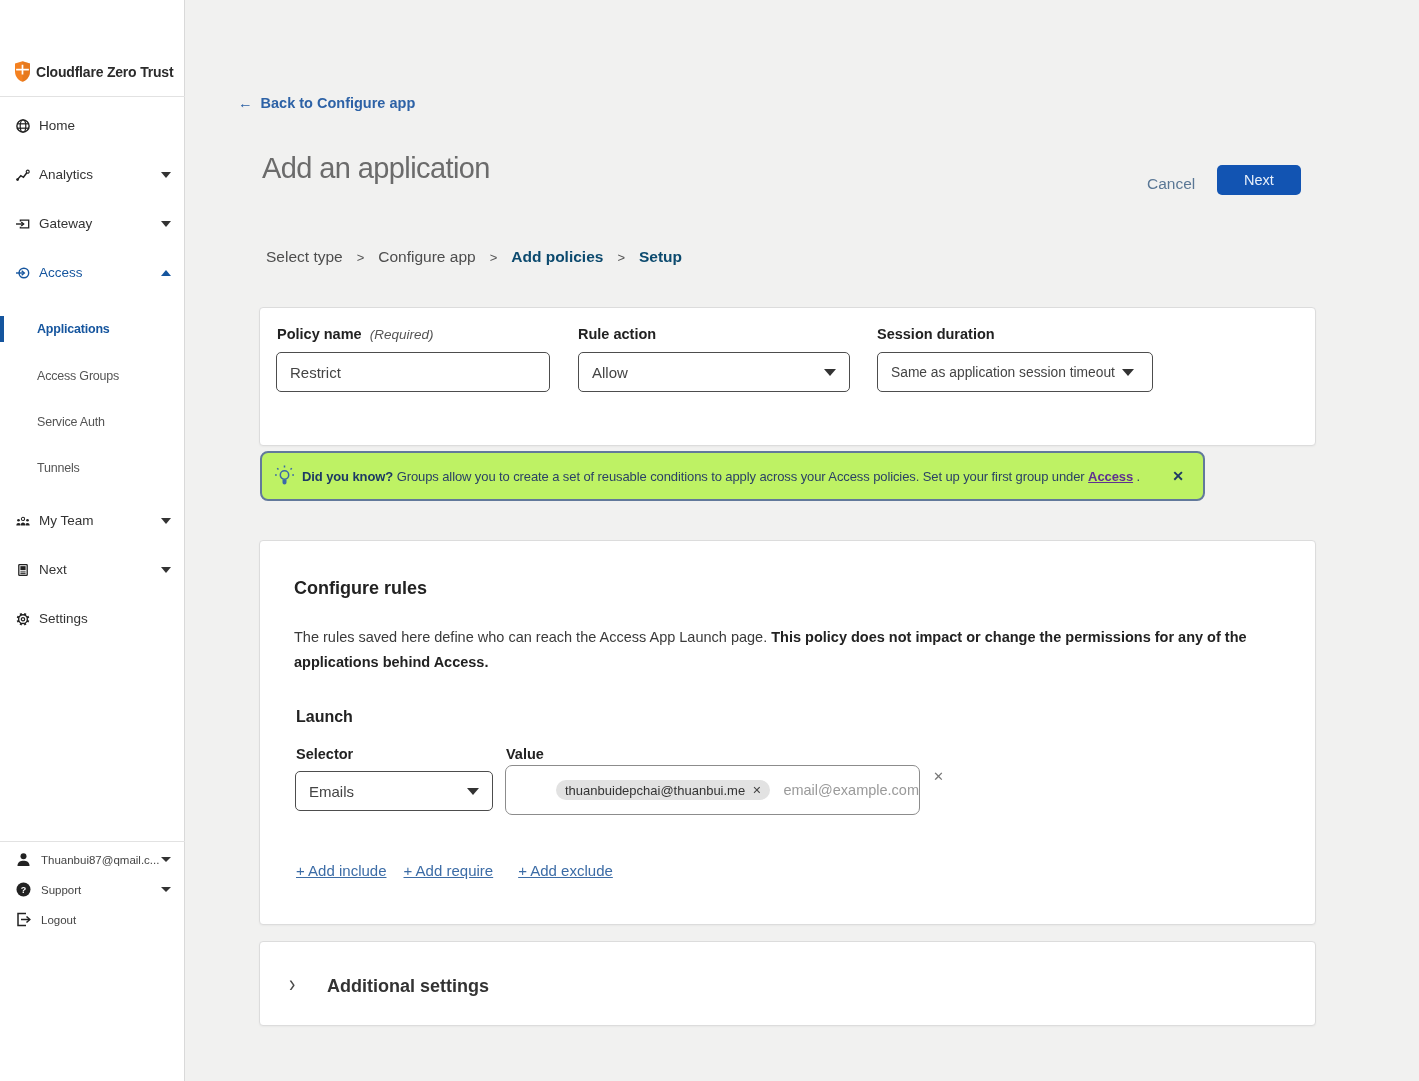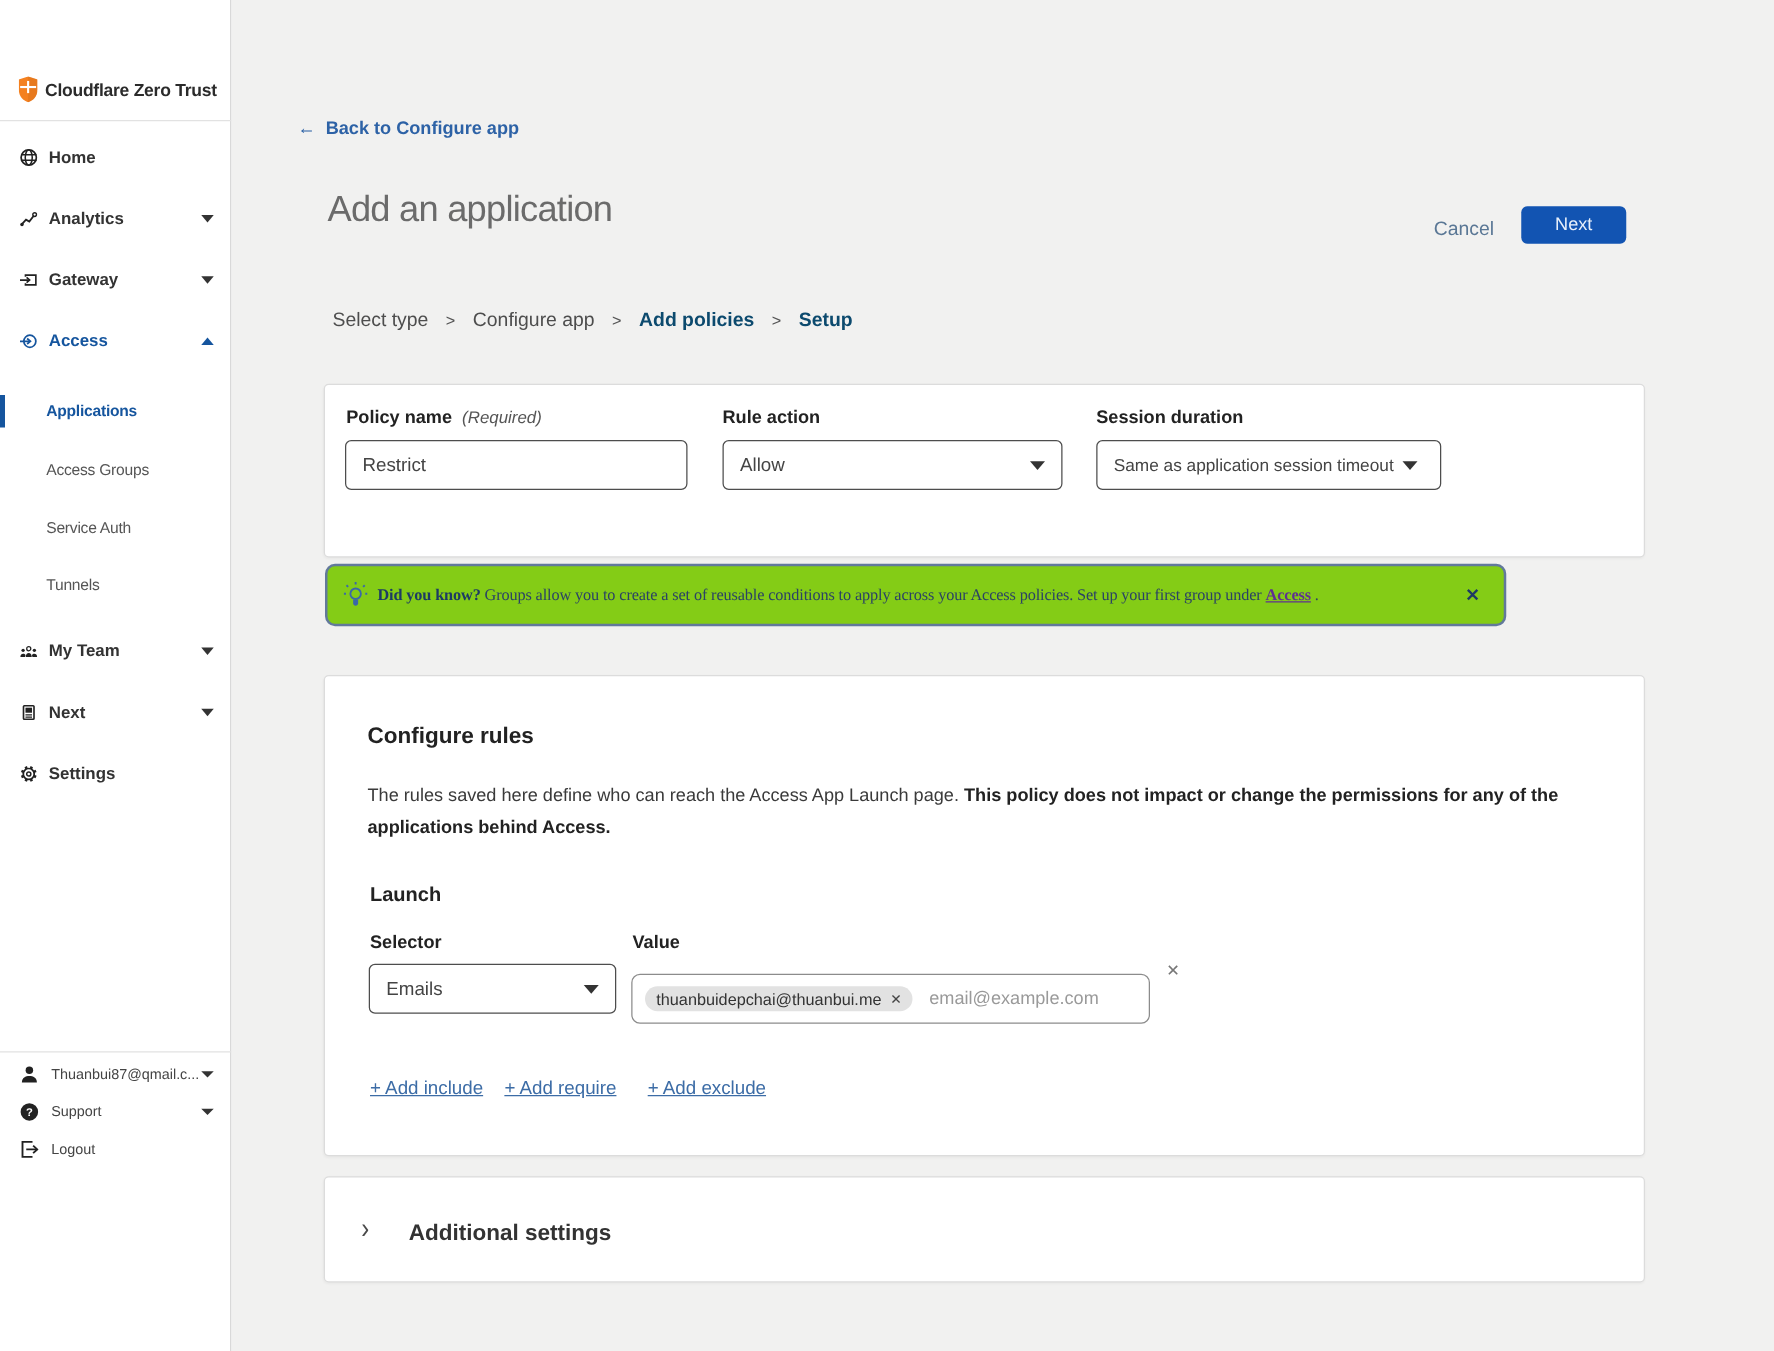--- a/index.html
+++ b/index.html
@@ -15,21 +15,21 @@
 .sidebar {
   position:absolute; left:0; top:0; width:185px; height:1081px;
   background:#fff; border-right:1px solid #d9d9d9;
 }
 .logo { position:absolute; left:15px; top:61px; display:flex; align-items:center; }
 .logo svg { width:15px; height:21px; }
 .logo span { margin-left:6px; font-size:14px; font-weight:700; color:#2b2b2b; letter-spacing:-0.2px; }
 .logo-divider { position:absolute; left:0; top:96px; width:185px; border-top:1px solid #e2e2e2; }
 .nav-item { position:absolute; left:16px; display:flex; align-items:center; width:155px; }
 .nav-item svg { width:14px; height:14px; flex:none; }
-.nav-item .txt { margin-left:9px; font-size:13.5px; font-weight:700; color:#333; }
+.nav-item .txt { margin-left:9px; font-size:13.5px; font-weight:400; color:#333; }
 .nav-item .caret { margin-left:auto; }
 .caret-down { width:0; height:0; border-left:5.5px solid transparent; border-right:5.5px solid transparent; border-top:6px solid #333; }
 .caret-up { width:0; height:0; border-left:5.5px solid transparent; border-right:5.5px solid transparent; border-bottom:6px solid #15559e; }
 .nav-blue .txt { color:#15559e; }
 .sub-item { position:absolute; left:37px; font-size:12.5px; color:#555; letter-spacing:-0.2px; }
 .sub-active { color:#15559e; font-weight:700; }
 .active-bar { position:absolute; left:0; top:316px; width:4px; height:26px; background:#15559e; }
 .bottom-divider { position:absolute; left:0; top:841px; width:185px; border-top:1px solid #e2e2e2; }
 .foot-item { position:absolute; left:16px; display:flex; align-items:center; width:155px; }
 .foot-item svg { flex:none; }
@@ -50,36 +50,36 @@
 .card1 { top:307px; height:139px; }
 .card2 { top:524px; height:385px;margin-top:16px; }
 .card3 { top:941px; height:85px; }
 
 .flabel { position:absolute; font-size:14.5px; font-weight:700; color:#222; }
 .freq { font-weight:400; font-style:italic; color:#555; font-size:13.5px; }
 .field { position:absolute; height:40px; border:1px solid #4d4d4d; border-radius:5px; background:#fff; font-size:15px; color:#444; display:flex; align-items:center; padding:0 13px; }
 .field .sel-caret { margin-left:auto; width:0; height:0; border-left:6px solid transparent; border-right:6px solid transparent; border-top:7px solid #333; }
 
 
-.banner { position:absolute; left:260px; top:451px; width:945px; height:50px; background:#84cc16; border:2px solid #62799b; border-radius:8px; display:flex; align-items:center;font-family:Liberation Serif, serif; }
+.banner { position:absolute; left:260px; top:451px; width:945px; height:50px; background:#bef264; border:2px solid #62799b; border-radius:8px; display:flex; align-items:center; }
 .banner .bulb { margin-left:13px; }
 .banner .btext { margin-left:8px; font-size:13px; color:#2b4265; white-space:nowrap; letter-spacing:-0.1px; }
 .banner .btext b { color:#1d3a64; }
 .banner .baccess { color:#5f3091; font-weight:700; text-decoration:underline; }
 .banner .bclose { position:absolute; right:19px; top:15px; color:#1d3a64; font-size:14px; font-weight:700; }
 
 
 .h2 { position:absolute; left:34px; top:37px; font-size:18px; font-weight:700; color:#222; }
 .para { position:absolute; left:34px; top:84px; width:1010px; font-size:14.5px; line-height:25px; color:#3a3a3a; }
 .para b { color:#222; }
 .include { position:absolute; left:36px; top:167px; font-size:16px; font-weight:700; color:#222; }
 .selector-label { position:absolute; left:36px; top:205px; font-size:14.5px; font-weight:700; color:#222; }
 .value-label { position:absolute; left:246px; top:205px; font-size:14.5px; font-weight:700; color:#222; }
 .sel-emails { left:35px; top:230px; width:198px; }
-.valuebox { position:absolute; left:245px; top:238px; width:415px; height:40px; border:1px solid #8c8c8c; border-radius:7px; background:#fff; display:flex; align-items:center; }
+.valuebox { position:absolute; left:245px; top:224px; width:415px; height:50px; border:1px solid #8c8c8c; border-radius:7px; background:#fff; display:flex; align-items:center;justify-content:flex-end; }
 .pill { margin-left:10px; background:#e2e2e2; border-radius:10px; height:20px; display:flex; align-items:center; padding:0 9px; font-size:13px; color:#333; }
 .pill .px { margin-left:7px; font-size:11px; color:#444; }
 .placeholder { margin-left:13px; font-size:14.5px; color:#9a9a9a; }
 .row-x { position:absolute; left:673px; top:228px; color:#777; font-size:13px; }
 .addlinks { position:absolute; left:36px; top:321px; font-size:15px; color:#3c6ca6; }
 .addlinks span { text-decoration:underline; }
 .addlinks .gap1 { margin-left:17px; }
 .addlinks .gap2 { margin-left:25px; }
 
 

